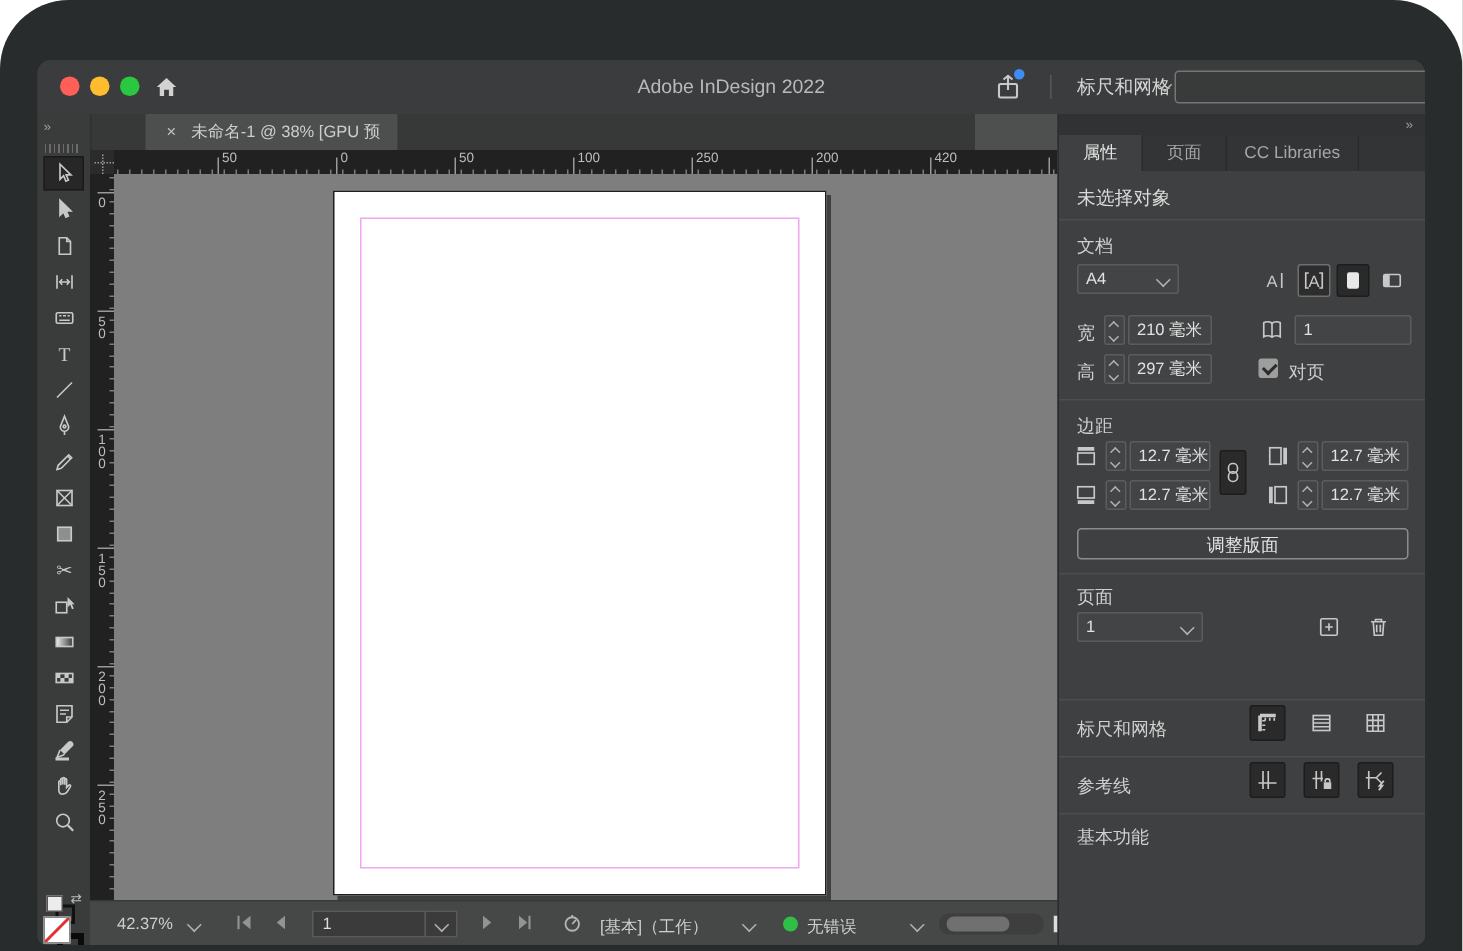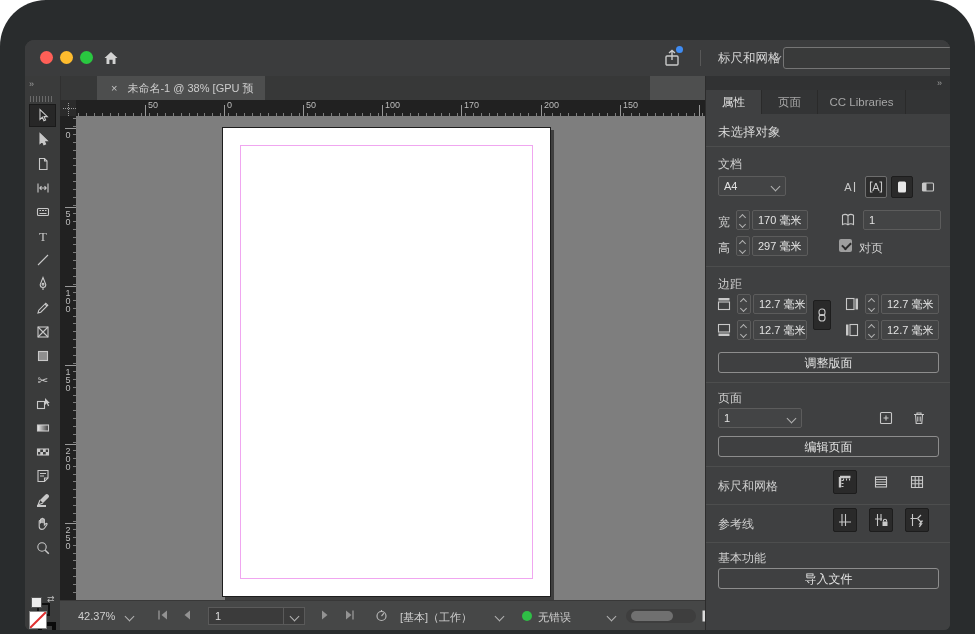--- a/index.html
+++ b/index.html
@@ -84,20 +84,21 @@
 
     <div class="abs" id="titlebar">
       <div class="abs light" style="left:15px;background:#ff5f57"></div>
       <div class="abs light" style="left:35px;background:#febc2e"></div>
       <div class="abs light" style="left:55px;background:#29c840"></div>
       <div class="abs" style="left:77px;top:9px">
         <svg width="18" height="18" viewBox="0 0 18 18">
             <path d="M2.5 9 L9 3 L15.5 9 H13.5 V15 H10.6 V10.8 H7.4 V15 H4.5 V9 Z" fill="#d2d2d2"></path>
           </svg>
       </div>
+      <div class="abs" id="title">Adobe InDesign 2022</div>
       <div class="abs" style="left:637px;top:8px">
         <svg width="20" height="20" viewBox="0 0 20 20" fill="none" stroke="#c9c9c9" stroke-width="1.4">
             <rect x="4" y="8" width="12" height="9" rx="1"></rect>
             <path d="M10 12 V2.5 M7 5 L10 2.5 L13 5"></path>
           </svg>
         <div class="abs bluedot" style="left:14px;top:-2px"></div>
       </div>
       <div class="abs vsep" style="left:675px"></div>
       <div class="abs tbtext" style="left:693px;top:10px">标尺和网格</div>
       <span class="abs cv" style="left:748px;top:13px"></span>
@@ -330,25 +331,25 @@
         <div class="tick" style="left: 626.1px; bottom: 0px; width: 1px; height: 3.5px;"></div>
         <div class="tick" style="left: 69px; bottom: 0px; width: 1px; height: 11px; background: rgb(153, 153, 153);"></div>
         <div class="rlabel" style="left: 72px; top: 1px;">50</div>
         <div class="tick" style="left: 148px; bottom: 0px; width: 1px; height: 11px; background: rgb(153, 153, 153);"></div>
         <div class="rlabel" style="left: 151px; top: 1px;">0</div>
         <div class="tick" style="left: 227px; bottom: 0px; width: 1px; height: 11px; background: rgb(153, 153, 153);"></div>
         <div class="rlabel" style="left: 230px; top: 1px;">50</div>
         <div class="tick" style="left: 306px; bottom: 0px; width: 1px; height: 11px; background: rgb(153, 153, 153);"></div>
         <div class="rlabel" style="left: 309px; top: 1px;">100</div>
         <div class="tick" style="left: 385px; bottom: 0px; width: 1px; height: 11px; background: rgb(153, 153, 153);"></div>
-        <div class="rlabel" style="left: 388px; top: 1px;">170</div>
+        <div class="rlabel" style="left: 388px; top: 1px;">250</div>
         <div class="tick" style="left: 465px; bottom: 0px; width: 1px; height: 11px; background: rgb(153, 153, 153);"></div>
         <div class="rlabel" style="left: 468px; top: 1px;">200</div>
         <div class="tick" style="left: 544px; bottom: 0px; width: 1px; height: 11px; background: rgb(153, 153, 153);"></div>
-        <div class="rlabel" style="left: 547px; top: 1px;">150</div>
+        <div class="rlabel" style="left: 547px; top: 1px;">420</div>
         <div class="tick" style="left: 623px; bottom: 0px; width: 1px; height: 11px; background: rgb(153, 153, 153);"></div>
       </div>
     <div class="abs" id="vruler">
         <div class="tick" style="top: 2px; right: 0px; height: 1px; width: 3.5px;"></div>
         <div class="tick" style="top: 9.9px; right: 0px; height: 1px; width: 3.5px;"></div>
         <div class="tick" style="top: 17.8px; right: 0px; height: 1px; width: 3.5px;"></div>
         <div class="tick" style="top: 25.7px; right: 0px; height: 1px; width: 3.5px;"></div>
         <div class="tick" style="top: 33.6px; right: 0px; height: 1px; width: 3.5px;"></div>
         <div class="tick" style="top: 41.5px; right: 0px; height: 1px; width: 3.5px;"></div>
         <div class="tick" style="top: 49.4px; right: 0px; height: 1px; width: 3.5px;"></div>
@@ -505,21 +506,21 @@
             <rect x="2.5" y="4" width="11" height="8" rx="1"></rect>
             <rect x="2.5" y="4" width="4" height="8" fill="#c8c8c8" stroke="none"></rect>
           </svg>
         </div>
 
       <div class="plabel mlbl" style="left:12px;top:138px">宽</div>
       <div class="stepper" style="left:30px;top:134px">
           <span class="cv cvu" style="top:4px"></span>
           <span class="cv" style="top:11px"></span>
         </div>
-      <div class="pfield" style="left:46px;top:134px;width:56px">170 毫米</div>
+      <div class="pfield" style="left:46px;top:134px;width:56px">210 毫米</div>
       <div class="ibtn" style="left:131px;top:133px">
           <svg width="16" height="16" viewBox="0 0 16 16" fill="none" stroke="#c8c8c8" stroke-width="1.1">
             <path d="M8 3.5 C6.5 2.3 4 2.3 2.5 3.2 V12.5 C4 11.6 6.5 11.6 8 12.8 C9.5 11.6 12 11.6 13.5 12.5 V3.2 C12 2.3 9.5 2.3 8 3.5 Z"></path>
             <path d="M8 3.5 V12.8"></path>
           </svg>
         </div>
       <div class="pfield" style="left:157px;top:134px;width:78px">1</div>
 
       <div class="plabel mlbl" style="left:12px;top:164px">高</div>
       <div class="stepper" style="left:30px;top:160px">
@@ -596,21 +597,20 @@
             <rect x="2.5" y="2.5" width="11" height="11" rx="1"></rect>
             <path d="M8 5.5 V10.5 M5.5 8 H10.5"></path>
           </svg>
         </div>
       <div class="ibtn" style="left:203px;top:332px;width:20px;height:20px">
           <svg width="16" height="16" viewBox="0 0 16 16" fill="none" stroke="#c8c8c8" stroke-width="1.1">
             <path d="M3 4.5 H13 M6 4.5 V3 H10 V4.5 M4.5 4.5 L5.2 13.5 H10.8 L11.5 4.5"></path>
             <path d="M6.8 6.5 V11.5 M9.2 6.5 V11.5"></path>
           </svg>
         </div>
-      <div class="pbutton" style="top:360px">编辑页面</div>
       <div class="divider" style="top:390px"></div>
 
       <div class="plabel" style="top:402px">标尺和网格</div>
       <div class="gbtn on" style="left:127px;top:394px">
           <svg width="16" height="16" viewBox="0 0 16 16" fill="none" stroke="#c8c8c8" stroke-width="1.1">
             <path d="M3 3 H13.5 M3 3 V13.5" stroke-width="2.4"></path>
             <path d="M6.5 4.5 V6.5 M9.5 4.5 V6.5 M12.5 4.5 V6.5 M4.5 6.5 H6.5 M4.5 9.5 H6.5 M4.5 12.5 H6.5"></path>
           </svg>
         </div>
       <div class="gbtn" style="left:163px;top:394px">
@@ -642,17 +642,16 @@
       <div class="gbtn on" style="left:199px;top:432px">
           <svg width="16" height="16" viewBox="0 0 16 16" fill="none" stroke="#c8c8c8" stroke-width="1.1">
             <path d="M3.5 2 V14 M1.5 6.5 H8.5"></path>
             <path d="M8.5 6.5 L12 3 M8.5 6.5 L12 10"></path>
             <path d="M13.5 8.5 L10.8 11.8 H12.5 L10.3 14.8" stroke-width="1.3"></path>
           </svg>
         </div>
       <div class="divider" style="top:466px"></div>
 
       <div class="plabel" style="top:474px">基本功能</div>
-      <div class="pbutton" style="top:492px">导入文件</div>
     </div>
 
   </div>
 </div>
 
 </body></html>

